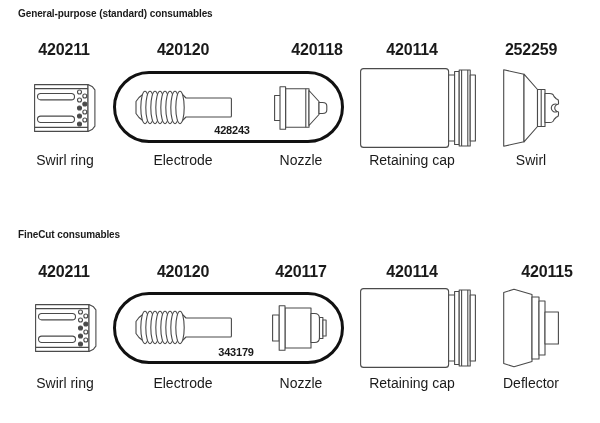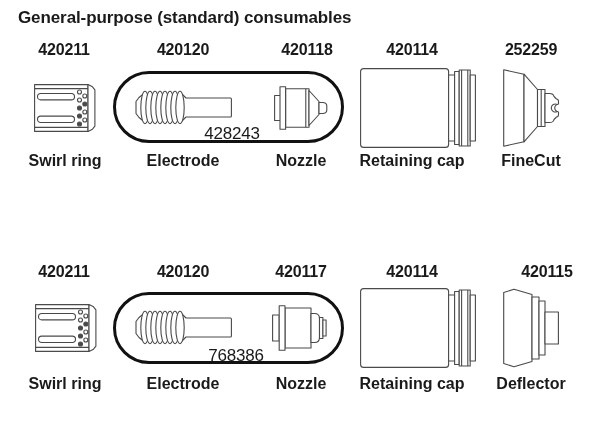--- a/index.html
+++ b/index.html
@@ -2,52 +2,52 @@
 <html style="--line: #4a4a4a; --capsule: #111111; --text: #1a1a1a;"><head>
 <meta charset="utf-8">
 <style>
   html,body{margin:0;padding:0;background:#fff;}
   .page{
     position:relative;width:600px;height:423px;background:#fff;
     font-family:"Liberation Sans",sans-serif;color:var(--text,#1a1a1a);
     overflow:hidden;
   }
   .sec-title{
-    position:absolute;font-size:17px;font-weight:bold;letter-spacing:-0.1px;
+    position:absolute;font-size:10px;font-weight:bold;letter-spacing:-0.1px;
     white-space:nowrap;
   }
   .pn{
     position:absolute;transform:translateX(-50%);
     font-size:16px;font-weight:bold;letter-spacing:-0.2px;white-space:nowrap;
   }
   .lbl{
     position:absolute;transform:translateX(-50%);
-    font-size:16px;white-space:nowrap;font-weight:bold;
+    font-size:14px;white-space:nowrap;
   }
   .kitnum{
     position:absolute;transform:translateX(-50%);
-    font-size:17px;font-weight:normal;letter-spacing:-0.2px;white-space:nowrap;
+    font-size:11px;font-weight:bold;letter-spacing:-0.2px;white-space:nowrap;
   }
   .capsule{
     position:absolute;width:231px;height:72px;box-sizing:border-box;
     border:3.5px solid var(--capsule,#111);border-radius:40px;background:transparent;
   }
   .part-icon{position:absolute;color:var(--line,#4a4a4a);}
   .part-icon *{vector-effect:none;}
 </style>
 </head>
 <body>
 
 <div class="page">
 
   <div class="sec-title" style="left:18px;top:8px">General-purpose (standard) consumables</div>
 
   <div class="pn" style="left:64px;top:41px">420211</div>
   <div class="pn" style="left:183px;top:41px">420120</div>
-  <div class="pn" style="left:307px;top:41px">420118</div>
+  <div class="pn" style="left:317px;top:41px">420118</div>
   <div class="pn" style="left:412px;top:41px">420114</div>
   <div class="pn" style="left:531px;top:41px">252259</div>
 
   <div class="capsule" style="left:113px;top:71px"></div>
 
   <svg class="part-icon" style="left:34px;top:84px" width="62" height="48" viewBox="0 0 62 48">
     <g fill="#fff" stroke="currentColor" stroke-width="1.1" stroke-linejoin="round">
       <rect x="0.6" y="0.6" width="53.4" height="46.8"></rect>
       <path d="M54,0.6 L58.5,2.8 L60.9,5.8 V42.2 L58.5,45.2 L54,47.4 Z"></path>
       <line x1="0.6" y1="4.6" x2="54" y2="4.6"></line>
@@ -114,22 +114,23 @@
       <line x1="38.2" y1="21.5" x2="38.2" y2="58.5"></line>
       <path d="M42,25.5 H46.5 Q50.5,25.5 51,28.5 L53.5,31 Q55.5,31 55.5,33.5 V36 C50.5,37.5 50.5,42.5 55.5,44 V46.5 Q55.5,49 53.5,49 L51,51.5 Q50.5,54.5 46.5,54.5 H42 Z"></path>
       <path d="M54.2,36.5 A4,4 0 1 0 54.2,43.5" fill="none"></path>
     </g>
   </svg>
 
   <div class="lbl" style="left:65px;top:152px">Swirl ring</div>
   <div class="lbl" style="left:183px;top:152px">Electrode</div>
   <div class="lbl" style="left:301px;top:152px">Nozzle</div>
   <div class="lbl" style="left:412px;top:152px">Retaining cap</div>
-  <div class="lbl" style="left:531px;top:152px">FineCut</div>
-
+  <div class="lbl" style="left:531px;top:152px">Swirl</div>
+
+  <div class="sec-title" style="left:18px;top:229px">FineCut consumables</div>
 
   <div class="pn" style="left:64px;top:263px">420211</div>
   <div class="pn" style="left:183px;top:263px">420120</div>
   <div class="pn" style="left:301px;top:263px">420117</div>
   <div class="pn" style="left:412px;top:263px">420114</div>
   <div class="pn" style="left:547px;top:263px">420115</div>
 
   <div class="capsule" style="left:113px;top:292px"></div>
 
   <svg class="part-icon" style="left:35px;top:304px" width="62" height="48" viewBox="0 0 62 48">
@@ -171,21 +172,21 @@
     <g fill="#fff" stroke="currentColor" stroke-width="1.1" stroke-linejoin="round">
       <rect x="0.6" y="10" width="6.6" height="26"></rect>
       <rect x="13" y="3" width="26" height="40"></rect>
       <path d="M39,8.5 H42.5 Q47.5,8.5 47.5,13.5 V32.5 Q47.5,37.5 42.5,37.5 H39 Z"></path>
       <rect x="47.5" y="12.5" width="3.4" height="21"></rect>
       <rect x="50.9" y="15" width="3.2" height="16"></rect>
       <rect x="7.2" y="0.8" width="5.8" height="44.4"></rect>
     </g>
   </svg>
 
-  <div class="kitnum" style="left:236px;top:346px">768386</div>
+  <div class="kitnum" style="left:236px;top:346px">343179</div>
 
   <svg class="part-icon" style="left:360px;top:288px" width="116" height="80" viewBox="0 0 116 80">
     <g fill="#fff" stroke="currentColor" stroke-width="1.1" stroke-linejoin="round">
       <rect x="0.6" y="0.6" width="88" height="78.8" rx="3"></rect>
       <rect x="88.6" y="7" width="6" height="66"></rect>
       <rect x="94.6" y="3.5" width="4.6" height="73"></rect>
       <rect x="99.2" y="2" width="11" height="76"></rect>
       <line x1="101.6" y1="2" x2="101.6" y2="78"></line>
       <line x1="107.8" y1="2" x2="107.8" y2="78"></line>
       <rect x="110.2" y="7" width="5.2" height="66"></rect>

